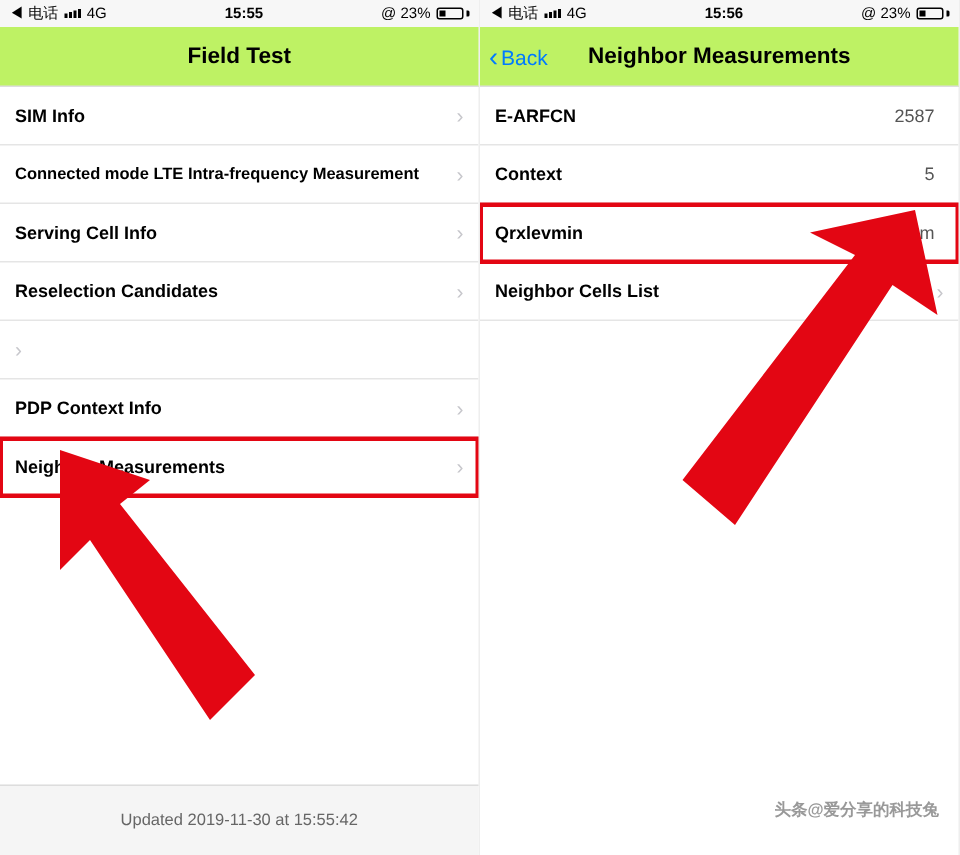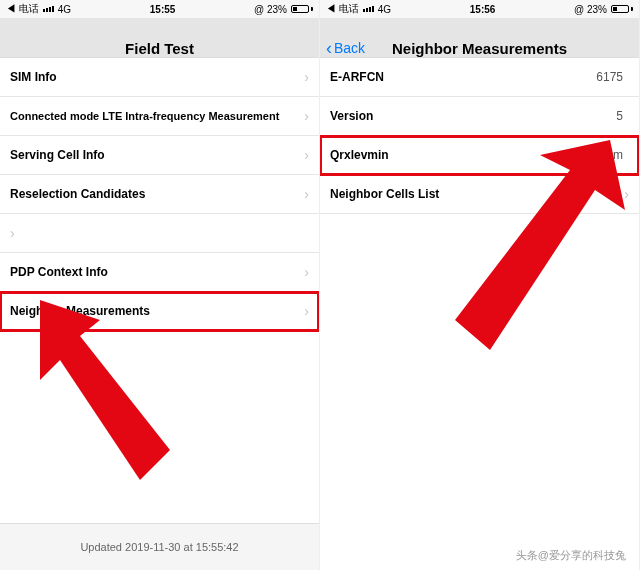--- a/index.html
+++ b/index.html
@@ -36,25 +36,25 @@
     .status-center { font-weight: 600; }
     .signal-bars { display: inline-flex; gap: 1px; align-items: flex-end; }
     .signal-bars span { width: 2px; background: #000; }
     .signal-bars span:nth-child(1){height:3px;}
     .signal-bars span:nth-child(2){height:4px;}
     .signal-bars span:nth-child(3){height:5px;}
     .signal-bars span:nth-child(4){height:6px;}
     .nav-bar {
       height: 40px;
       display: flex;
-      align-items: flex-end;
+      align-items: center;
       justify-content: center;
       border-bottom: 1px solid #ddd;
       position: relative;
-      background: #e5e5e5;
+      background: #bef264;
     }
     .nav-title { font-size: 15px; font-weight: 600; color: #000; }
     .back-btn {
       position: absolute;
       left: 6px;
       display: flex;
       align-items: center;
       color: #007aff;
       font-size: 14px;
       gap: 2px;
@@ -85,27 +85,28 @@
       justify-content: center;
       font-size: 11px;
       color: #666;
     }
     .arrow {
       position: absolute;
       pointer-events: none;
     }
     .watermark {
       position: absolute;
-      bottom: 6px;
+      bottom: 22px;
       right: 10px;
       font-size: 11px;
       color: #999;
       background: rgba(255,255,255,0.6);
       padding: 1px 4px;
       z-index: 10;
+      font-weight: bold;
     }
     .battery { display:inline-flex; align-items:center; gap:2px;}
     .battery-body { width:18px; height:8px; border:1px solid #000; border-radius:2px; position:relative;}
     .battery-fill { position:absolute; left:1px; top:1px; bottom:1px; width:25%; background:#000;}
     .battery-tip { width:2px; height:4px; background:#000; border-radius:0 1px 1px 0;}
   </style>
 </head>
 <body>
 
 <div class="phone">
@@ -195,24 +196,24 @@
   <div class="nav-bar">
     <div class="back-btn">
       <span class="back-chevron">‹</span>
       <span>Back</span>
     </div>
     <div class="nav-title">Neighbor Measurements</div>
   </div>
   <div class="list">
     <div class="row">
       <span class="row-label">E-ARFCN</span>
-      <span class="row-value">6175</span>
-    </div>
-    <div class="row">
-      <span class="row-label">Version</span>
+      <span class="row-value">2587</span>
+    </div>
+    <div class="row">
+      <span class="row-label">Context</span>
       <span class="row-value">5</span>
     </div>
     <div class="row highlight">
       <span class="row-label">Qrxlevmin</span>
       <span class="row-value">-140 dBm</span>
     </div>
     <div class="row">
       <span class="row-label">Neighbor Cells List</span>
       <span class="chevron">›</span>
     </div>

